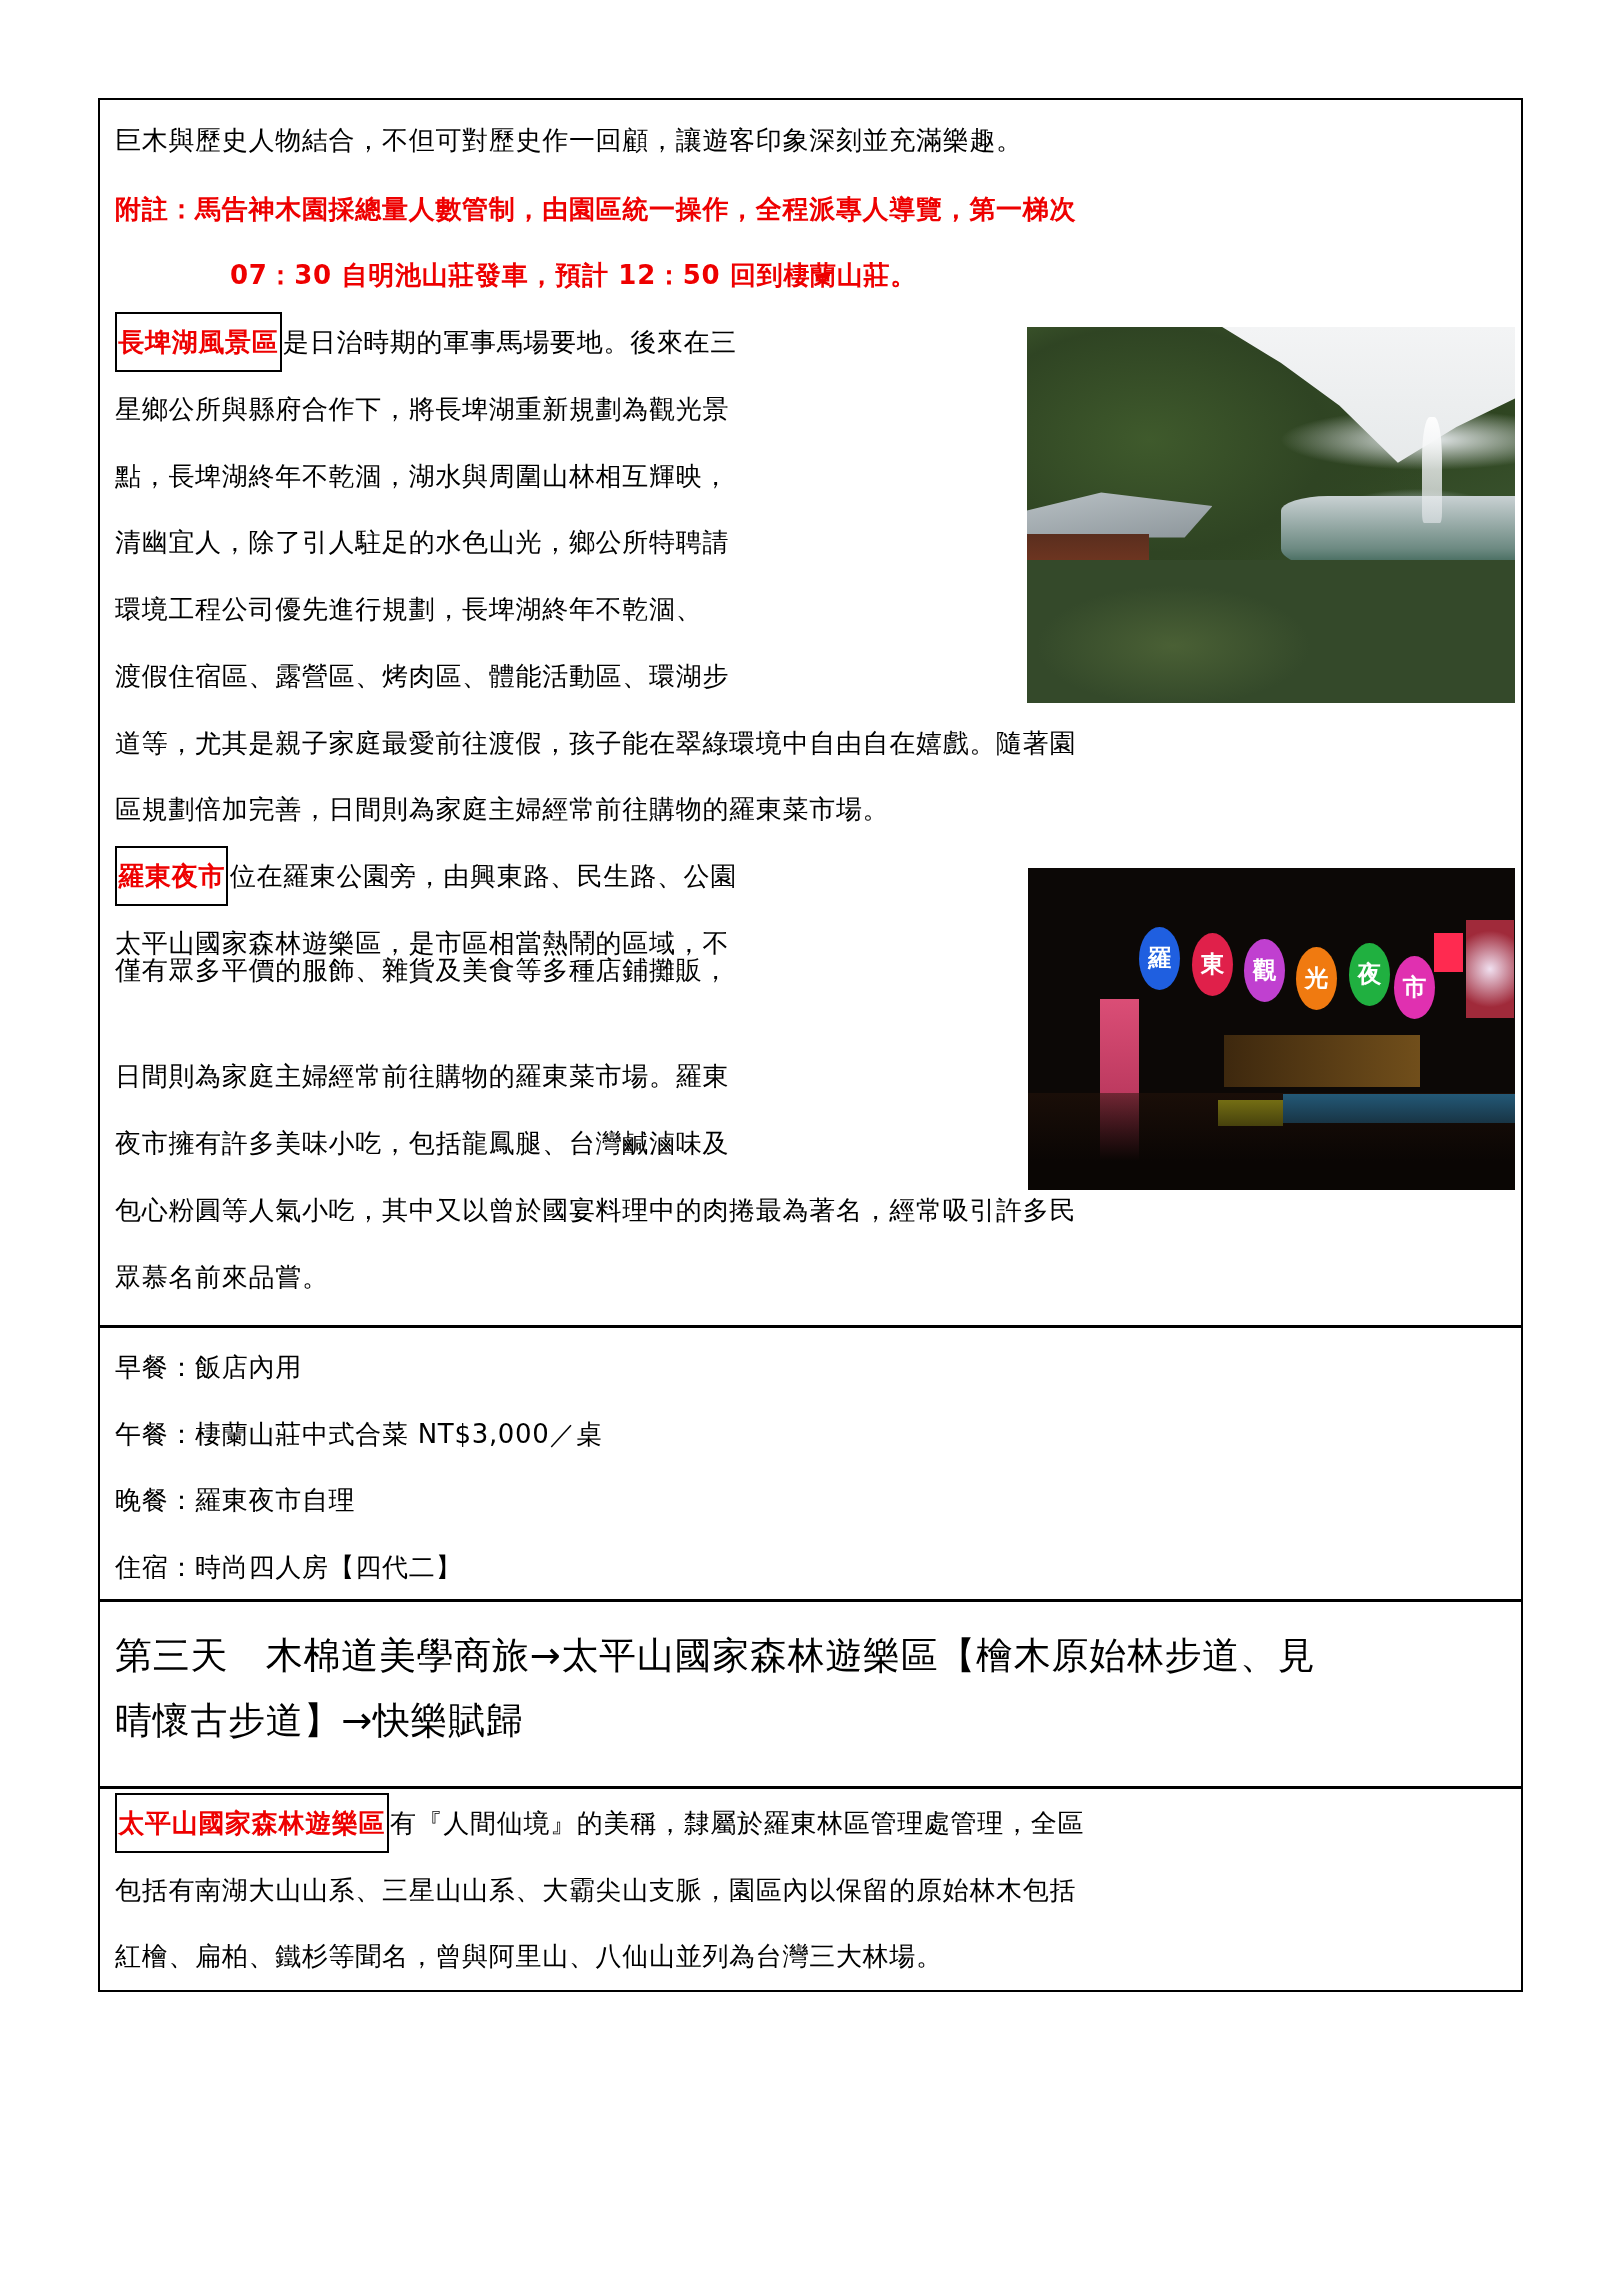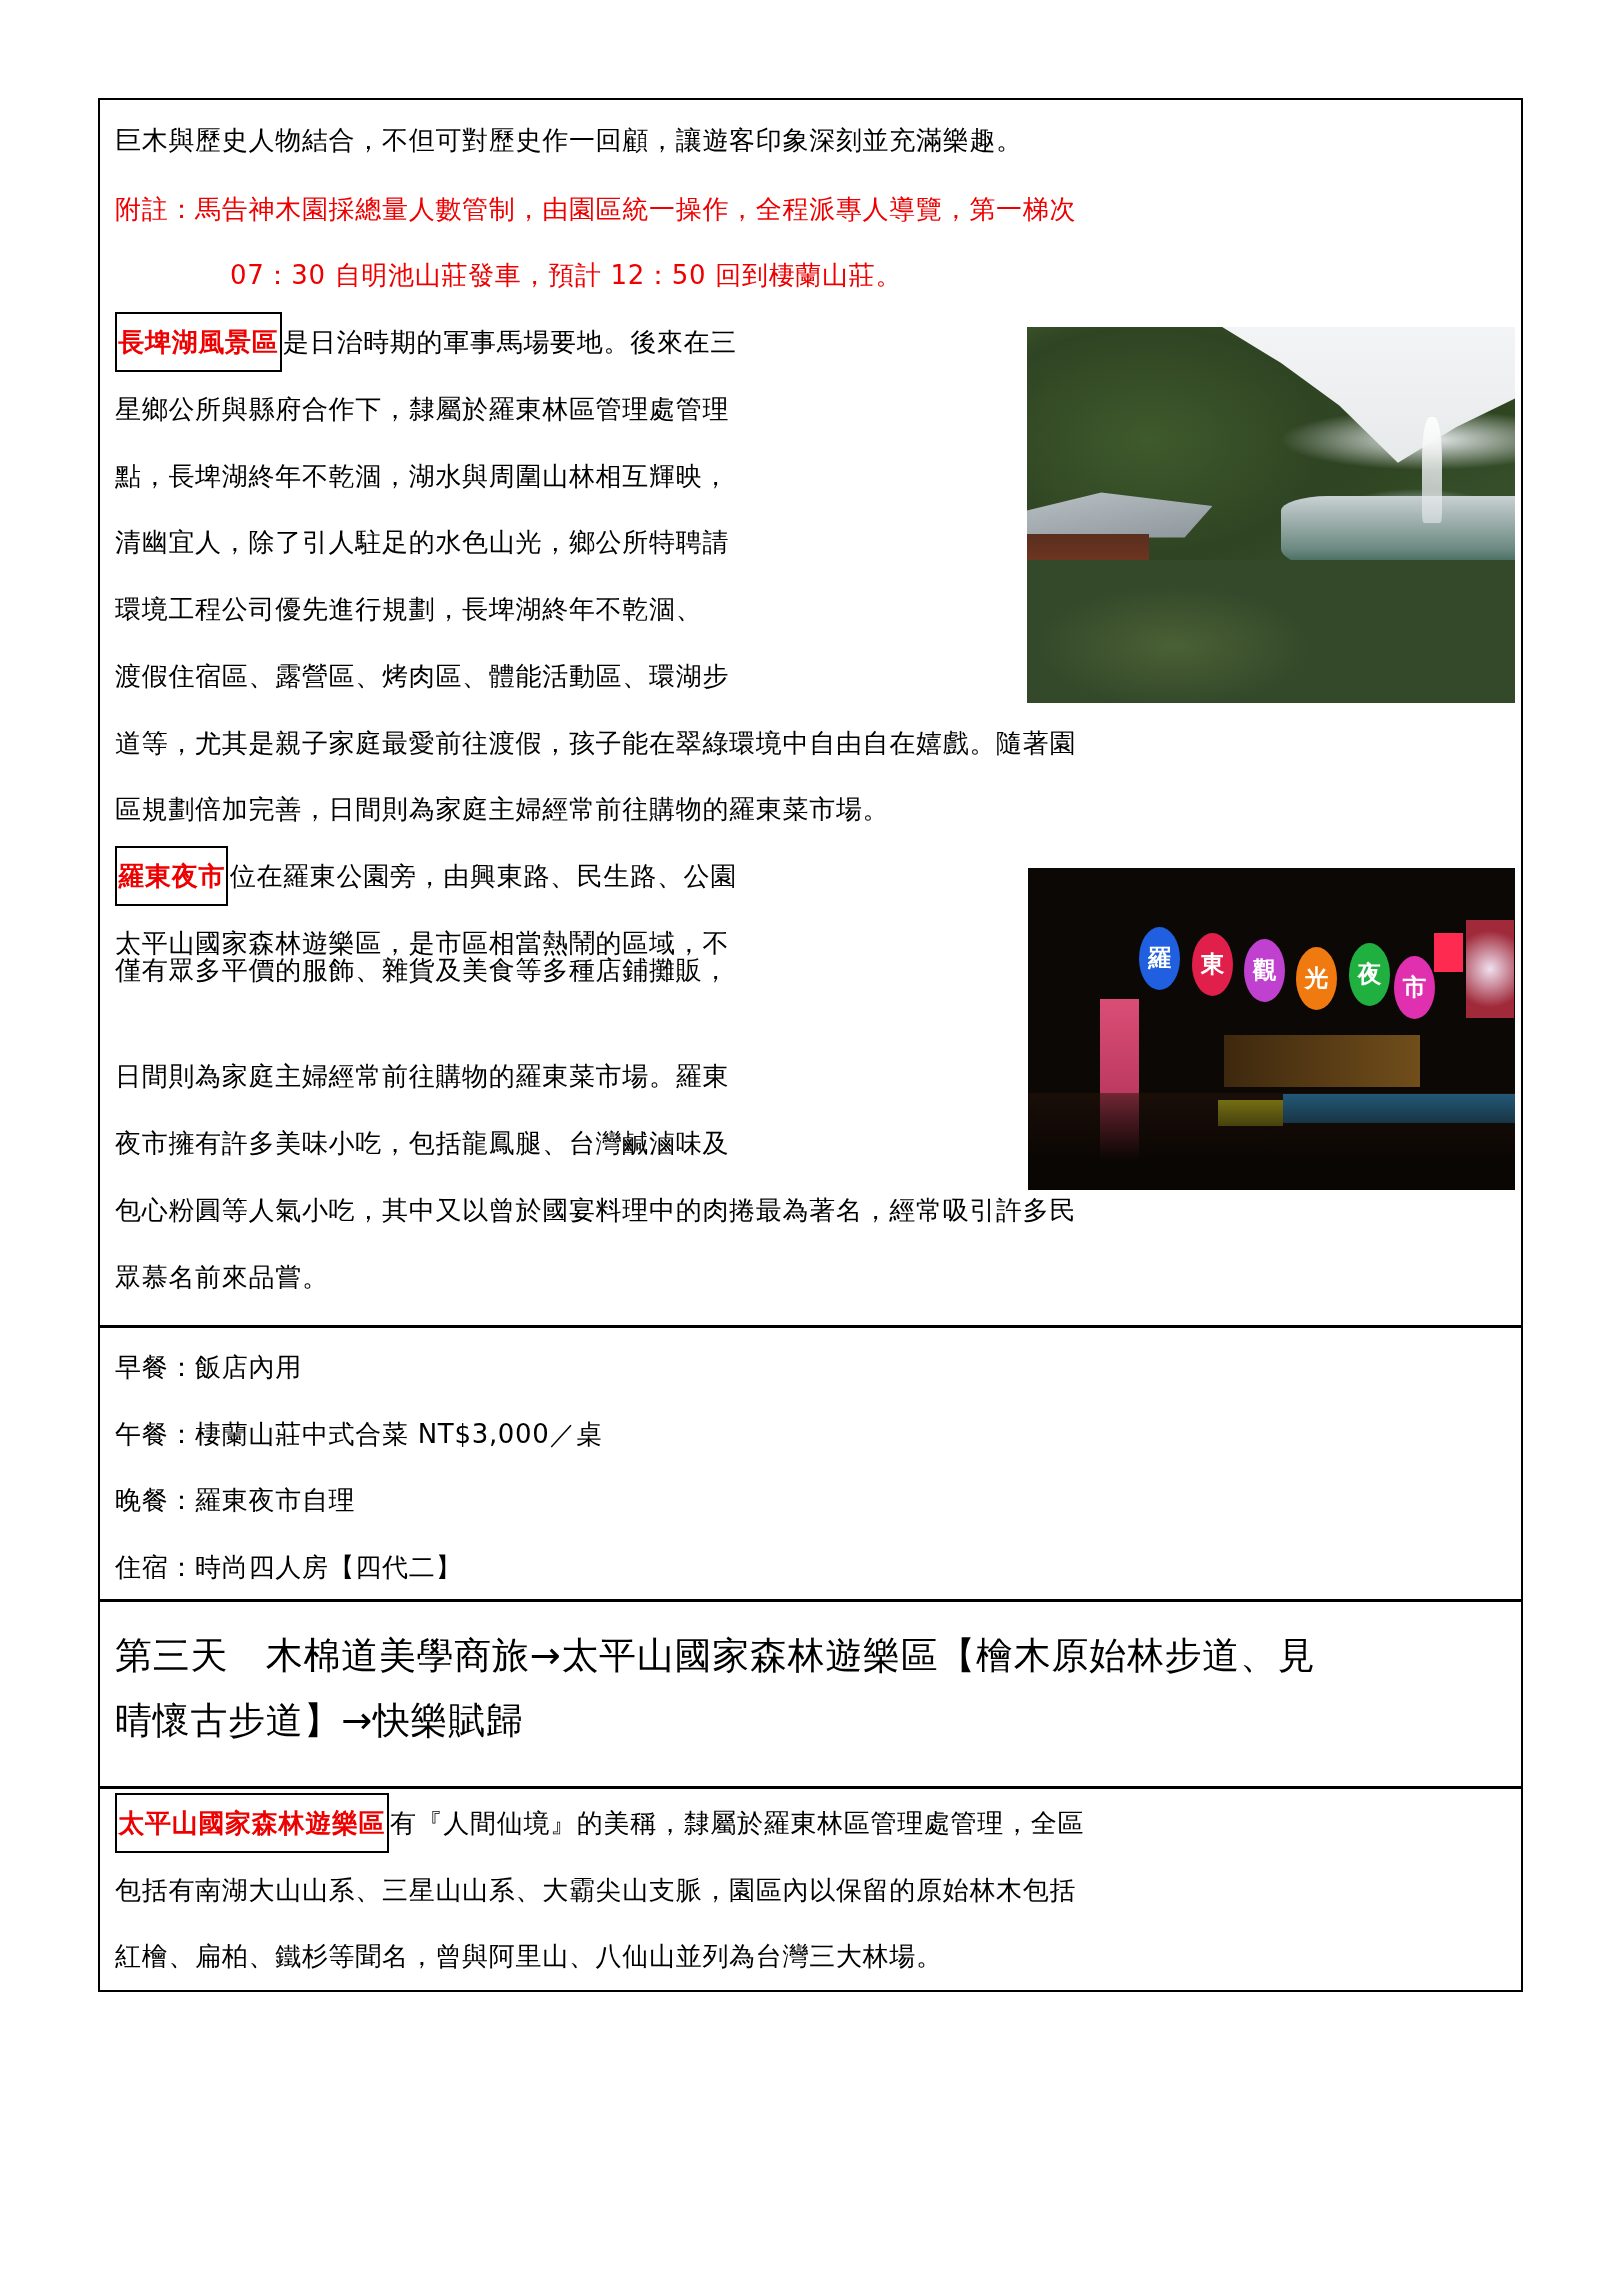--- a/index.html
+++ b/index.html
@@ -4,21 +4,21 @@
 <style>
   html, body { margin:0; padding:0; background:#ffffff; }
   body { width:1622px; height:2295px; position:relative; overflow:hidden;
          font-family:"DejaVu Sans","Liberation Sans",sans-serif; color:#000; }
   .frame { position:absolute; left:98px; top:98px; width:1425px; height:1894px;
            border:2.6px solid #000; box-sizing:border-box; }
   .hline { position:absolute; left:98px; width:1425px; height:3.3px; background:#000; }
   .txt { position:absolute; left:115px; font-size:26px; line-height:65px; white-space:nowrap; letter-spacing:0.7px; }
   .red { color:#ee0000; }
   .boxed { display:inline-block; border:2.6px solid #000; color:#ee0000; font-weight:bold; line-height:56px; padding:0 1.3px; margin-right:1.3px; }
-  .bold { font-weight:normal; }
+  .bold { font-weight:bold; }
   .photo { position:absolute; overflow:hidden; }
   .lake { left:1027px; top:327px; width:488px; height:376px;
           background:
             radial-gradient(ellipse 30% 8% at 82% 30%, #e8ecef 0%, rgba(232,236,239,0) 100%),
             linear-gradient(180deg, rgba(0,0,0,0) 55%, rgba(0,0,0,0) 100%),
             radial-gradient(ellipse 22% 12% at 80% 55%, #cfd5d9 0%, #9aa8a5 60%, rgba(0,0,0,0) 100%),
             radial-gradient(ellipse 60% 50% at 25% 30%, #3f5a2c 0%, #2f4423 60%, rgba(0,0,0,0) 100%),
             linear-gradient(160deg, #4b6a35 0%, #2e4420 45%, #3b5530 70%, #55704a 100%); }
   .lake .sky { position:absolute; left:40%; top:0; width:60%; height:38%;
                background:linear-gradient(180deg,#f3f4f5,#e6e9ea); clip-path:polygon(0 0,100% 0,100% 50%,80% 70%,60% 95%,40% 55%,20% 25%); }
@@ -45,21 +45,21 @@
 <div class="hline" style="top:1599px"></div>
 <div class="hline" style="top:1786px"></div>
 
 <div class="txt" style="top:108px">巨木與歷史人物結合，不但可對歷史作一回顧，讓遊客印象深刻並充滿樂趣。</div>
 <div class="txt red bold" style="top:177px">附註：馬告神木園採總量人數管制，由園區統一操作，全程派專人導覽，第一梯次</div>
 <div class="txt red bold" style="top:243px;left:230px">07：30 自明池山莊發車，預計 12：50 回到棲蘭山莊。</div>
 
 <div class="txt" style="top:310px">
   <span class="boxed">長埤湖風景區</span><span>是日治時期的軍事馬場要地。後來在三</span>
 </div>
-<div class="txt" style="top:377px">星鄉公所與縣府合作下，隸屬於羅東林區管理處管理</div>
+<div class="txt" style="top:377px">星鄉公所與縣府合作下，將長埤湖重新規劃為觀光景</div>
 <div class="txt" style="top:444px">點，長埤湖終年不乾涸，湖水與周圍山林相互輝映，</div>
 <div class="txt" style="top:510px">清幽宜人，除了引人駐足的水色山光，鄉公所特聘請</div>
 <div class="txt" style="top:577px">環境工程公司優先進行規劃，長埤湖終年不乾涸、</div>
 <div class="txt" style="top:644px">渡假住宿區、露營區、烤肉區、體能活動區、環湖步</div>
 <div class="txt" style="top:711px">道等，尤其是親子家庭最愛前往渡假，孩子能在翠綠環境中自由自在嬉戲。隨著園</div>
 <div class="txt" style="top:777px">區規劃倍加完善，日間則為家庭主婦經常前往購物的羅東菜市場。</div>
 
 <div class="photo lake">
   <div class="sky"></div>
   <div class="water"></div>

